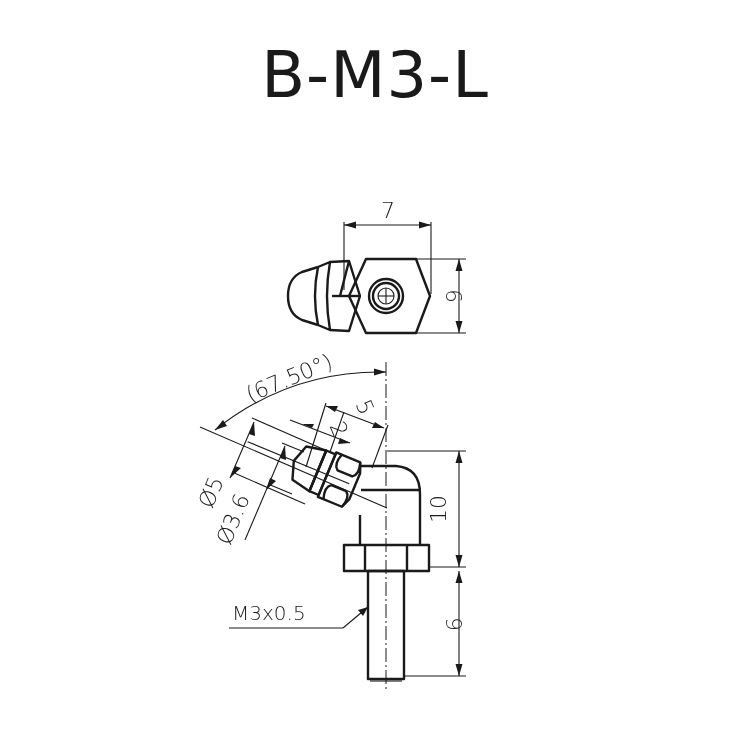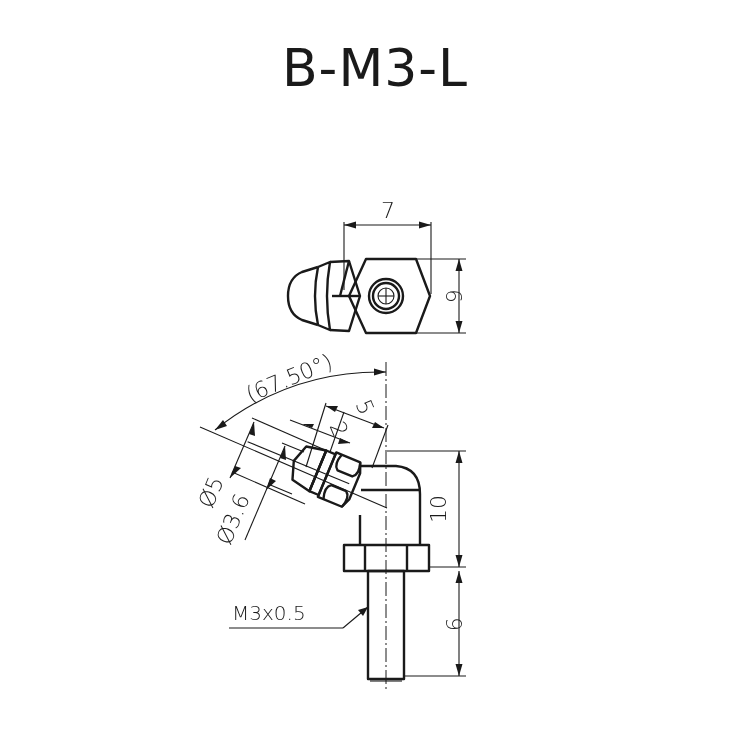--- a/index.html
+++ b/index.html
@@ -1,19 +1,19 @@
 <!DOCTYPE html>
 <html><head>
   <meta charset="utf-8">
   <style>
     html, body { margin: 0; padding: 0; background: #ffffff; }
     body { width: 750px; height: 750px; position: relative; overflow: hidden; font-family: "DejaVu Sans", sans-serif; }
     .title {
       position: absolute; left: 0; top: 38px; width: 750px; text-align: center;
-      font-family: "DejaVu Sans", sans-serif; font-size: 52px; font-weight: 500;
+      font-family: "DejaVu Sans", sans-serif; font-size: 64px; font-weight: 500;
       color: #1a1a1a; letter-spacing: 1px;
     }
     svg.drawing { position: absolute; left: 0; top: 0; }
     .part { fill: none; stroke: #1a1a1a; stroke-width: 2.4; stroke-linejoin: round; }
     .thin { fill: none; stroke: #1a1a1a; stroke-width: 1.1; }
     .center { fill: none; stroke: #1a1a1a; stroke-width: 1; stroke-dasharray: 14 3 2 3; }
     .arrow { fill: #1a1a1a; stroke: none; }
     .dimtext { font-family: "DejaVu Sans", sans-serif; font-size: 22px; fill: #1a1a1a; font-weight: 300; }
     .labeltext { font-family: "DejaVu Sans", sans-serif; font-size: 20px; fill: #1a1a1a; font-weight: 300; }
   </style>

